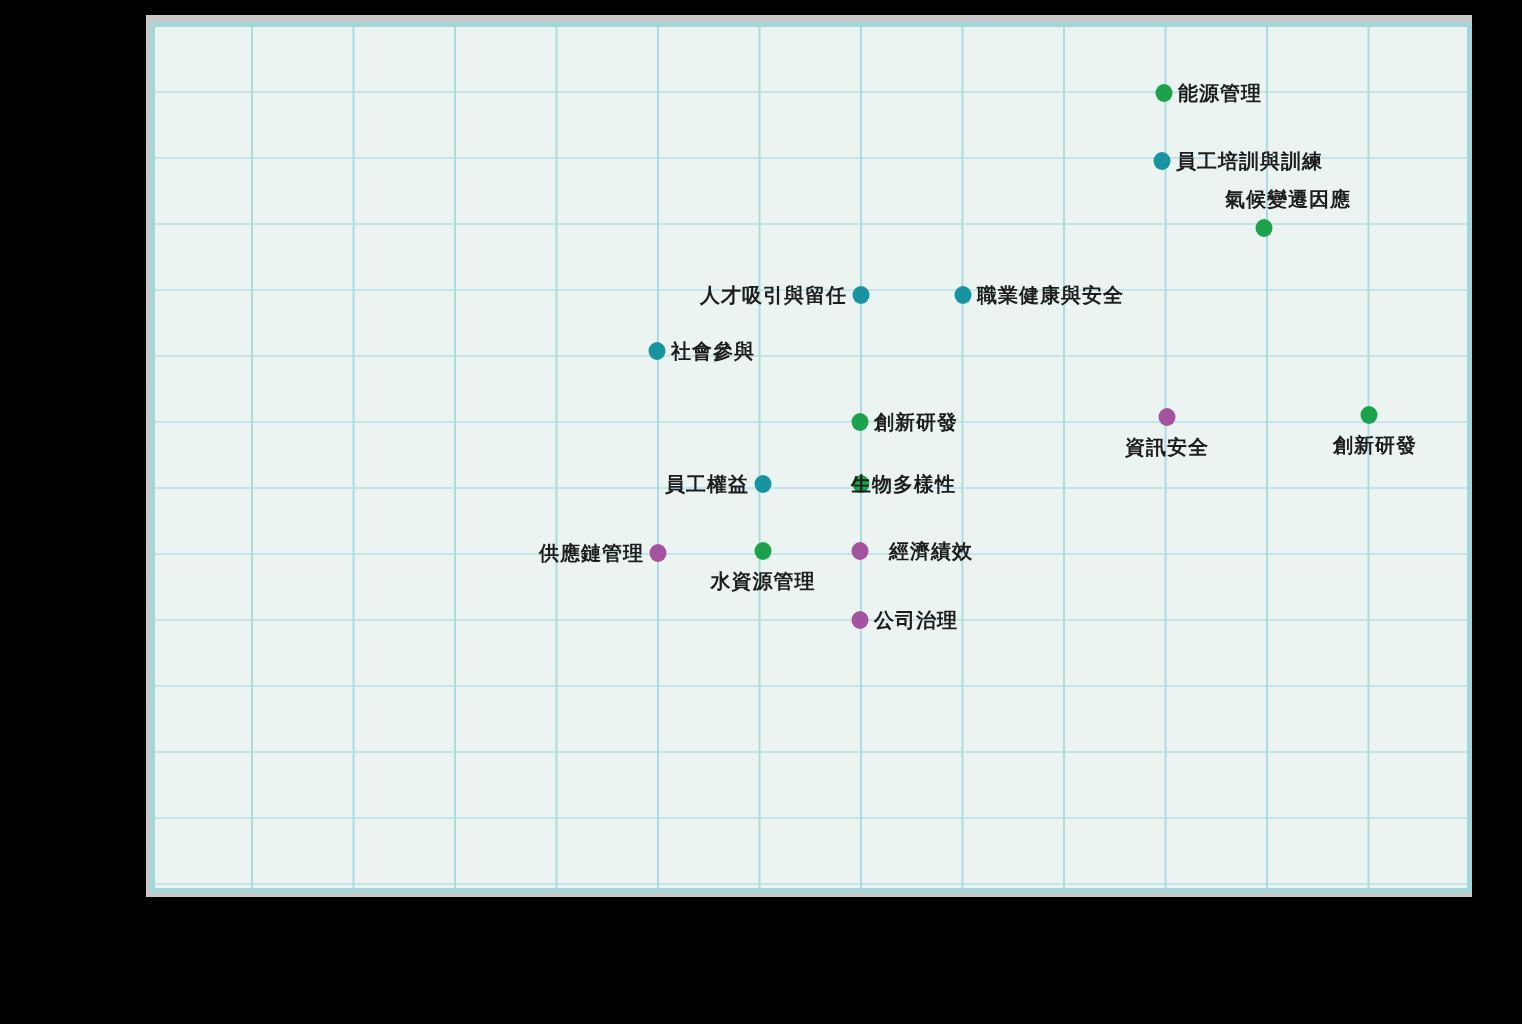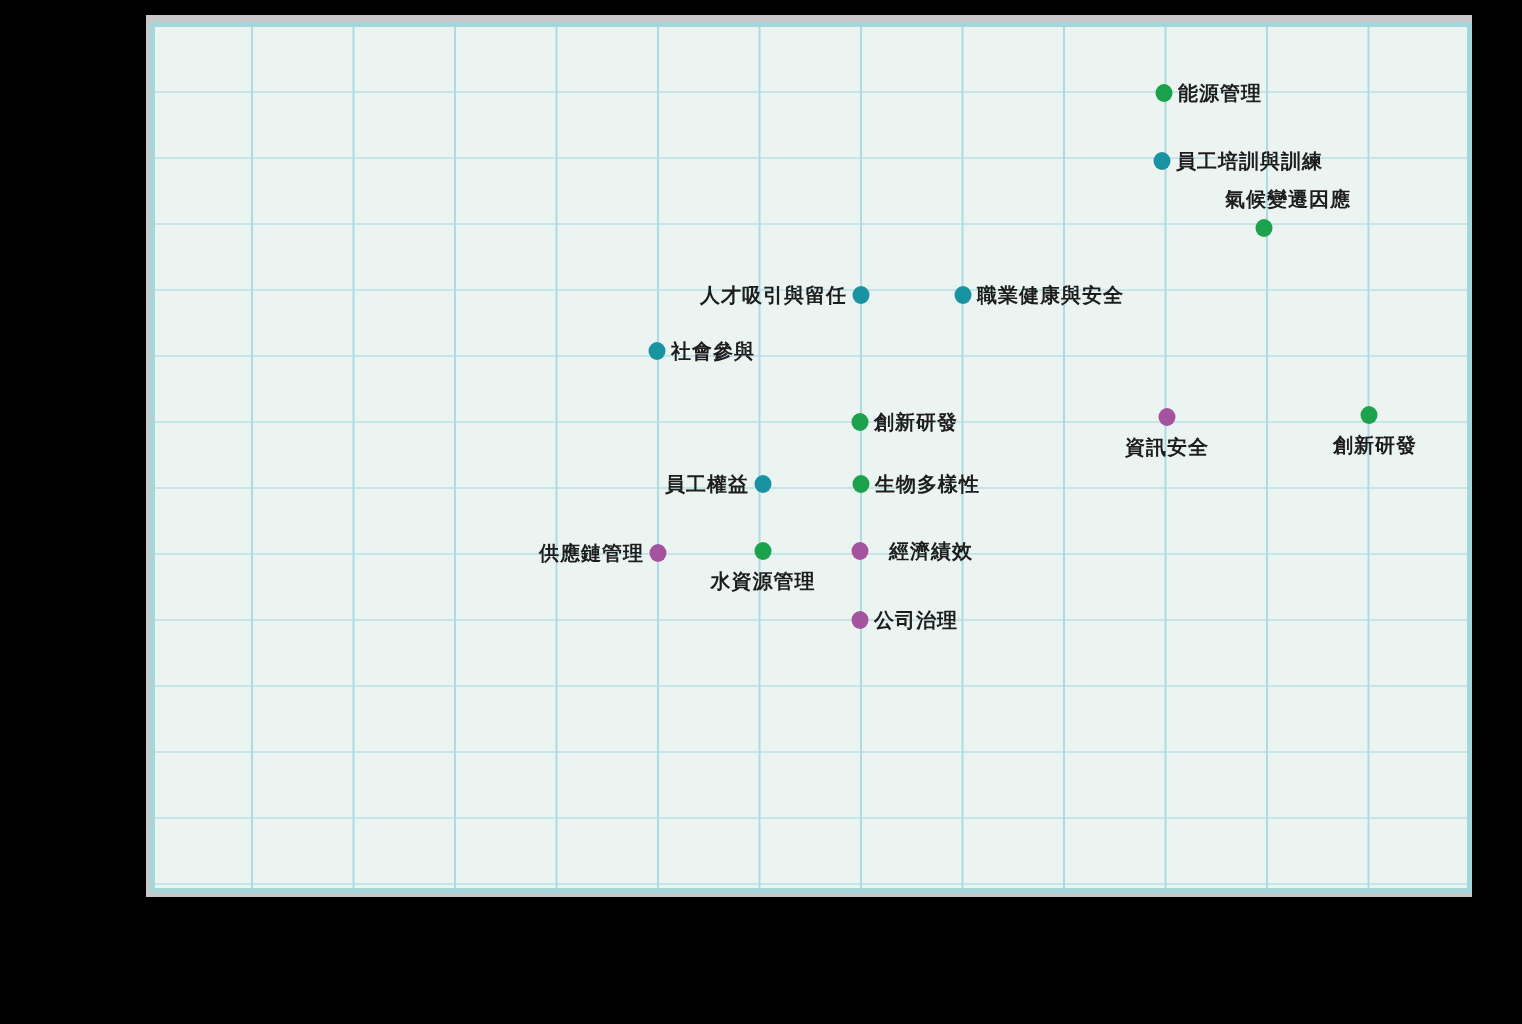--- a/index.html
+++ b/index.html
@@ -94,21 +94,21 @@
         <div class="scatter-point">
           <div class="dot" style="left: 1214px; top: 388px; background: rgb(28, 162, 76);"></div>
           <div class="pt-label pos-below" style="left: 1220px; top: 405px; text-align: right;">創新研發</div>
         </div>
         <div class="scatter-point">
           <div class="dot" style="left: 608px; top: 457px; background: rgb(24, 147, 162);"></div>
           <div class="pt-label pos-left" style="left: 594px; top: 457px;">員工權益</div>
         </div>
         <div class="scatter-point">
           <div class="dot" style="left: 706px; top: 457px; background: rgb(28, 162, 76);"></div>
-          <div class="pt-label pos-right" style="left: 720px; top: 457px;">生物多樣性</div>
+          <div class="pt-label pos-right" style="left: 696px; top: 457px;">生物多樣性</div>
         </div>
         <div class="scatter-point">
           <div class="dot" style="left: 503px; top: 526px; background: rgb(164, 84, 158);"></div>
           <div class="pt-label pos-left" style="left: 489px; top: 526px;">供應鏈管理</div>
         </div>
         <div class="scatter-point">
           <div class="dot" style="left: 608px; top: 524px; background: rgb(28, 162, 76);"></div>
           <div class="pt-label pos-below" style="left: 608px; top: 541px;">水資源管理</div>
         </div>
         <div class="scatter-point">

